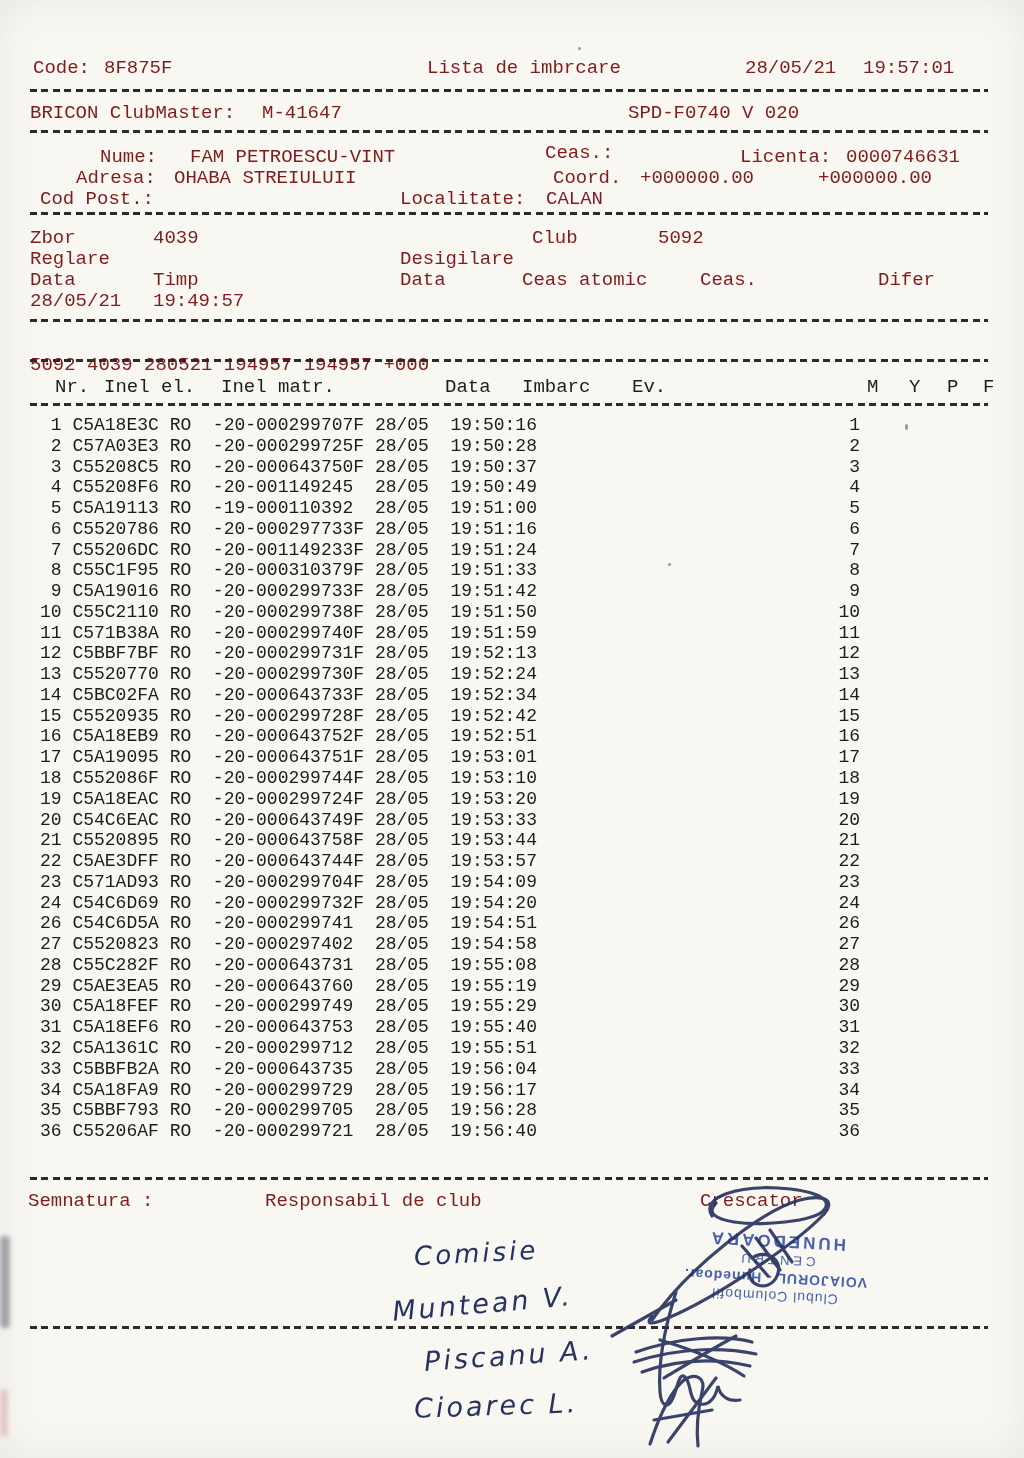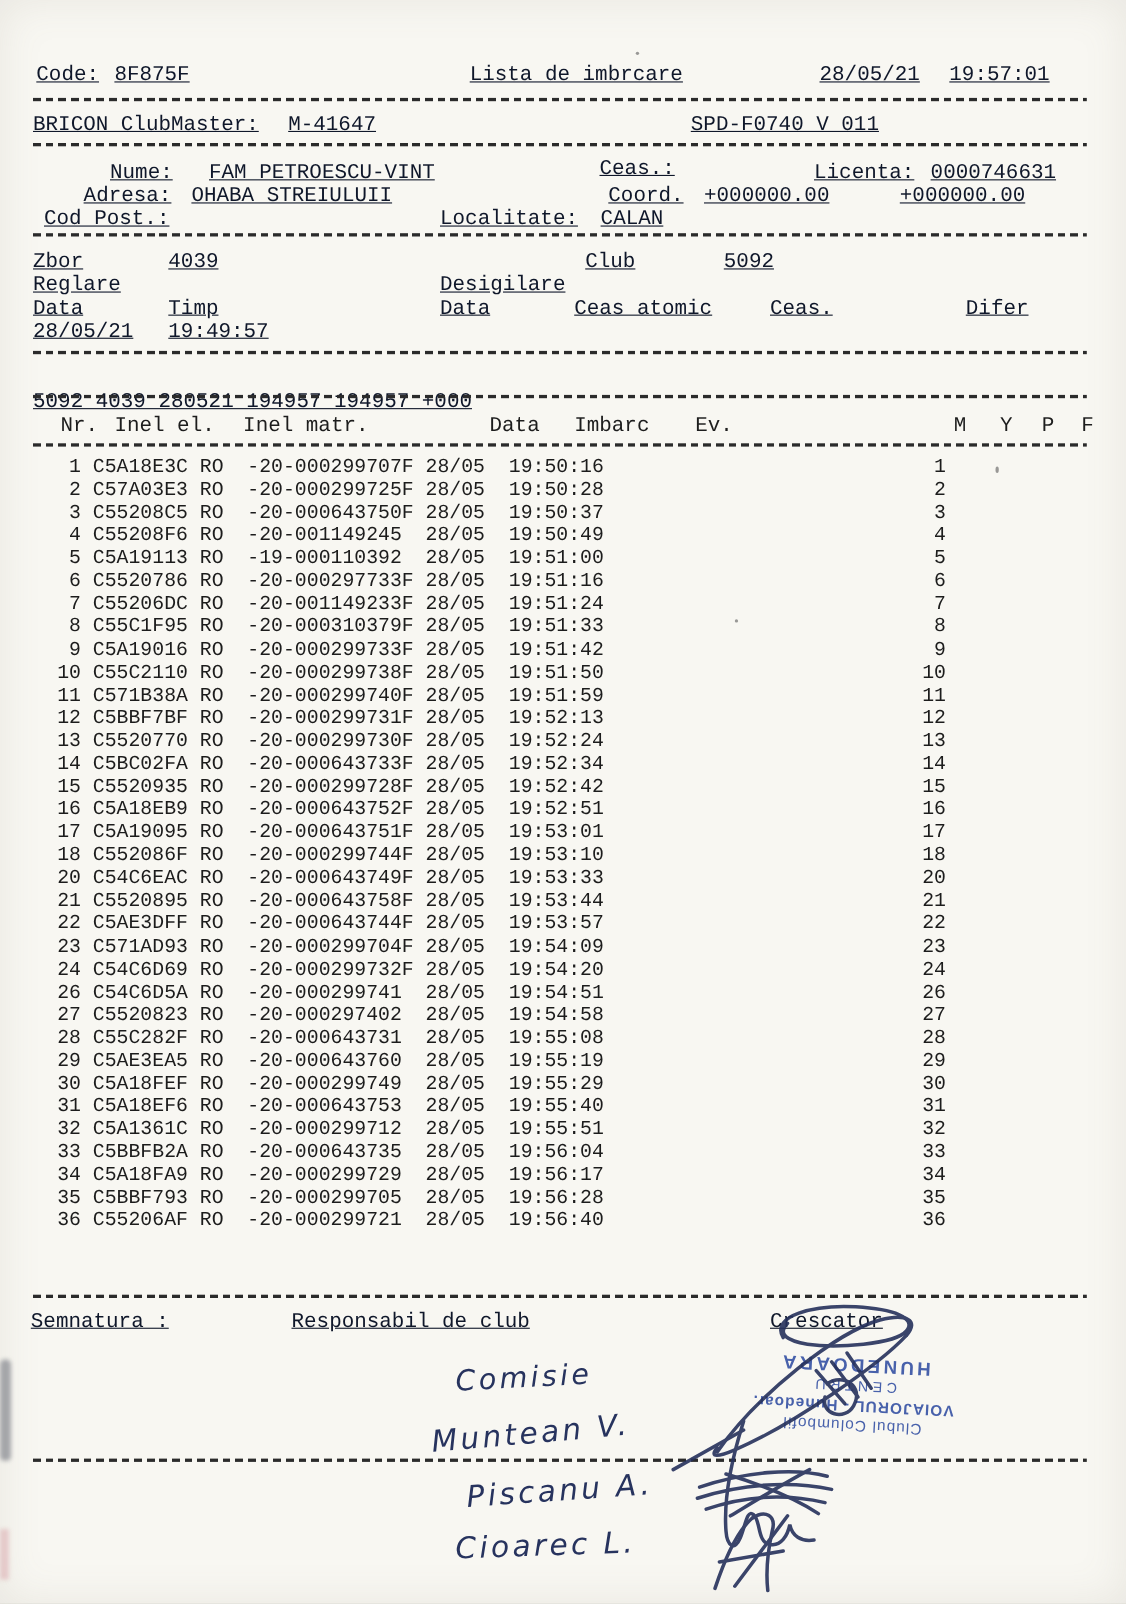--- a/index.html
+++ b/index.html
@@ -5,31 +5,31 @@
   html,body{margin:0;padding:0;background:#d8d6d0;}
   .page{
     position:relative; width:1024px; height:1458px; margin:0 auto;
     background:#f8f7f2;
     box-shadow:inset 0 0 40px rgba(120,115,100,.12);
     overflow:hidden;
     font-family:"Liberation Mono", monospace;
     color:#1c1c1c;
   }
   
-  .t{position:absolute; white-space:pre; font:19px/22px "Liberation Mono", monospace; color:#0f172a;text-decoration:underline;}
+  .t{position:absolute; white-space:pre; font:19px/22px "Liberation Mono", monospace; color:#7f1d1d;}
   .th{position:absolute; white-space:pre; font:19px/22px "Liberation Mono", monospace; color:#1d1d1d;margin-left:25px;}
   
   .dash{
     position:absolute; left:30px; width:958px; height:3px;
     background:repeating-linear-gradient(to right,#2b2b2b 0 7px,transparent 7px 11.5px);
   }
   
   #rows{position:absolute; left:0; top:415px; width:1024px;}
   .trow{position:relative; white-space:pre; height:20.78px; line-height:20.78px;
-        font:18px "Liberation Mono", monospace; padding-left:52px; color:#1c1c1c;}
+        font:18px "Liberation Mono", monospace; padding-left:40px; color:#1c1c1c;}
   .f-nr{display:inline-block; width:2ch; text-align:right;}
   .f-matr{display:inline-block; width:14ch;}
   .f-m{position:absolute; left:798px; top:0; width:62px; text-align:right;}
   
   .hw{position:absolute; font-family:"DejaVu Sans", sans-serif; font-style:italic;
       color:#27335e; letter-spacing:3px; white-space:pre;}
   
   .stamp{
     position:absolute; left:648px; top:1230px; width:256px; text-align:center;
     transform:rotate(183deg); color:#3a55a6; opacity:.92;
@@ -55,21 +55,21 @@
   <span class="t" style="left:33px;  top:57px;">Code:</span>
   <span class="t" style="left:104px; top:57px;">8F875F</span>
   <span class="t" style="left:427px; top:57px;">Lista de imbrcare</span>
   <span class="t" style="left:745px; top:57px;">28/05/21</span>
   <span class="t" style="left:863px; top:57px;">19:57:01</span>
   <div class="dash" style="top:89px;"></div>
 
   <span class="t" style="left:30px;  top:102px;">BRICON ClubMaster:</span>
   <span class="t" style="left:262px; top:102px;">M-41647</span>
   <span class="t" style="left:545px; top:102px;margin-top:40px;">Ceas.:</span>
-  <span class="t" style="left:628px; top:102px;">SPD-F0740 V 011</span>
+  <span class="t" style="left:628px; top:102px;">SPD-F0740 V 020</span>
   <div class="dash" style="top:130px;"></div>
 
   <span class="t" style="left:100px; top:146px;">Nume:</span>
   <span class="t" style="left:174px; top:146px;margin-left:16px;">FAM PETROESCU-VINT</span>
   <span class="t" style="left:740px; top:146px;">Licenta:</span>
   <span class="t" style="left:846px; top:146px;">0000746631</span>
 
   <span class="t" style="left:76px;  top:167px;">Adresa:</span>
   <span class="t" style="left:174px; top:167px;">OHABA STREIULUII</span>
   <span class="t" style="left:553px; top:167px;">Coord.</span>
@@ -127,20 +127,21 @@
       <div class="trow"><span class="f-nr">9</span> <span class="f-ring">C5A19016</span> <span class="f-tara">RO</span>  <span class="f-matr">-20-000299733F</span> <span class="f-data">28/05</span>  <span class="f-imbarc">19:51:42</span><span class="f-m">9</span></div>
       <div class="trow"><span class="f-nr">10</span> <span class="f-ring">C55C2110</span> <span class="f-tara">RO</span>  <span class="f-matr">-20-000299738F</span> <span class="f-data">28/05</span>  <span class="f-imbarc">19:51:50</span><span class="f-m">10</span></div>
       <div class="trow"><span class="f-nr">11</span> <span class="f-ring">C571B38A</span> <span class="f-tara">RO</span>  <span class="f-matr">-20-000299740F</span> <span class="f-data">28/05</span>  <span class="f-imbarc">19:51:59</span><span class="f-m">11</span></div>
       <div class="trow"><span class="f-nr">12</span> <span class="f-ring">C5BBF7BF</span> <span class="f-tara">RO</span>  <span class="f-matr">-20-000299731F</span> <span class="f-data">28/05</span>  <span class="f-imbarc">19:52:13</span><span class="f-m">12</span></div>
       <div class="trow"><span class="f-nr">13</span> <span class="f-ring">C5520770</span> <span class="f-tara">RO</span>  <span class="f-matr">-20-000299730F</span> <span class="f-data">28/05</span>  <span class="f-imbarc">19:52:24</span><span class="f-m">13</span></div>
       <div class="trow"><span class="f-nr">14</span> <span class="f-ring">C5BC02FA</span> <span class="f-tara">RO</span>  <span class="f-matr">-20-000643733F</span> <span class="f-data">28/05</span>  <span class="f-imbarc">19:52:34</span><span class="f-m">14</span></div>
       <div class="trow"><span class="f-nr">15</span> <span class="f-ring">C5520935</span> <span class="f-tara">RO</span>  <span class="f-matr">-20-000299728F</span> <span class="f-data">28/05</span>  <span class="f-imbarc">19:52:42</span><span class="f-m">15</span></div>
       <div class="trow"><span class="f-nr">16</span> <span class="f-ring">C5A18EB9</span> <span class="f-tara">RO</span>  <span class="f-matr">-20-000643752F</span> <span class="f-data">28/05</span>  <span class="f-imbarc">19:52:51</span><span class="f-m">16</span></div>
       <div class="trow"><span class="f-nr">17</span> <span class="f-ring">C5A19095</span> <span class="f-tara">RO</span>  <span class="f-matr">-20-000643751F</span> <span class="f-data">28/05</span>  <span class="f-imbarc">19:53:01</span><span class="f-m">17</span></div>
       <div class="trow"><span class="f-nr">18</span> <span class="f-ring">C552086F</span> <span class="f-tara">RO</span>  <span class="f-matr">-20-000299744F</span> <span class="f-data">28/05</span>  <span class="f-imbarc">19:53:10</span><span class="f-m">18</span></div>
+      <div class="trow"><span class="f-nr">19</span> <span class="f-ring">C5A18EAC</span> <span class="f-tara">RO</span>  <span class="f-matr">-20-000299724F</span> <span class="f-data">28/05</span>  <span class="f-imbarc">19:53:20</span><span class="f-m">19</span></div>
       <div class="trow"><span class="f-nr">20</span> <span class="f-ring">C54C6EAC</span> <span class="f-tara">RO</span>  <span class="f-matr">-20-000643749F</span> <span class="f-data">28/05</span>  <span class="f-imbarc">19:53:33</span><span class="f-m">20</span></div>
       <div class="trow"><span class="f-nr">21</span> <span class="f-ring">C5520895</span> <span class="f-tara">RO</span>  <span class="f-matr">-20-000643758F</span> <span class="f-data">28/05</span>  <span class="f-imbarc">19:53:44</span><span class="f-m">21</span></div>
       <div class="trow"><span class="f-nr">22</span> <span class="f-ring">C5AE3DFF</span> <span class="f-tara">RO</span>  <span class="f-matr">-20-000643744F</span> <span class="f-data">28/05</span>  <span class="f-imbarc">19:53:57</span><span class="f-m">22</span></div>
       <div class="trow"><span class="f-nr">23</span> <span class="f-ring">C571AD93</span> <span class="f-tara">RO</span>  <span class="f-matr">-20-000299704F</span> <span class="f-data">28/05</span>  <span class="f-imbarc">19:54:09</span><span class="f-m">23</span></div>
       <div class="trow"><span class="f-nr">24</span> <span class="f-ring">C54C6D69</span> <span class="f-tara">RO</span>  <span class="f-matr">-20-000299732F</span> <span class="f-data">28/05</span>  <span class="f-imbarc">19:54:20</span><span class="f-m">24</span></div>
       <div class="trow"><span class="f-nr">26</span> <span class="f-ring">C54C6D5A</span> <span class="f-tara">RO</span>  <span class="f-matr">-20-000299741</span> <span class="f-data">28/05</span>  <span class="f-imbarc">19:54:51</span><span class="f-m">26</span></div>
       <div class="trow"><span class="f-nr">27</span> <span class="f-ring">C5520823</span> <span class="f-tara">RO</span>  <span class="f-matr">-20-000297402</span> <span class="f-data">28/05</span>  <span class="f-imbarc">19:54:58</span><span class="f-m">27</span></div>
       <div class="trow"><span class="f-nr">28</span> <span class="f-ring">C55C282F</span> <span class="f-tara">RO</span>  <span class="f-matr">-20-000643731</span> <span class="f-data">28/05</span>  <span class="f-imbarc">19:55:08</span><span class="f-m">28</span></div>
       <div class="trow"><span class="f-nr">29</span> <span class="f-ring">C5AE3EA5</span> <span class="f-tara">RO</span>  <span class="f-matr">-20-000643760</span> <span class="f-data">28/05</span>  <span class="f-imbarc">19:55:19</span><span class="f-m">29</span></div>
       <div class="trow"><span class="f-nr">30</span> <span class="f-ring">C5A18FEF</span> <span class="f-tara">RO</span>  <span class="f-matr">-20-000299749</span> <span class="f-data">28/05</span>  <span class="f-imbarc">19:55:29</span><span class="f-m">30</span></div>

